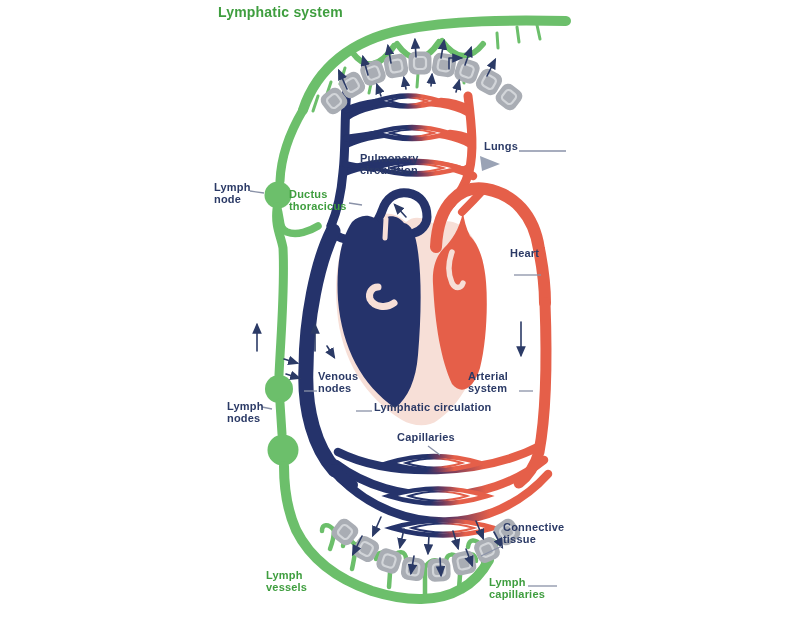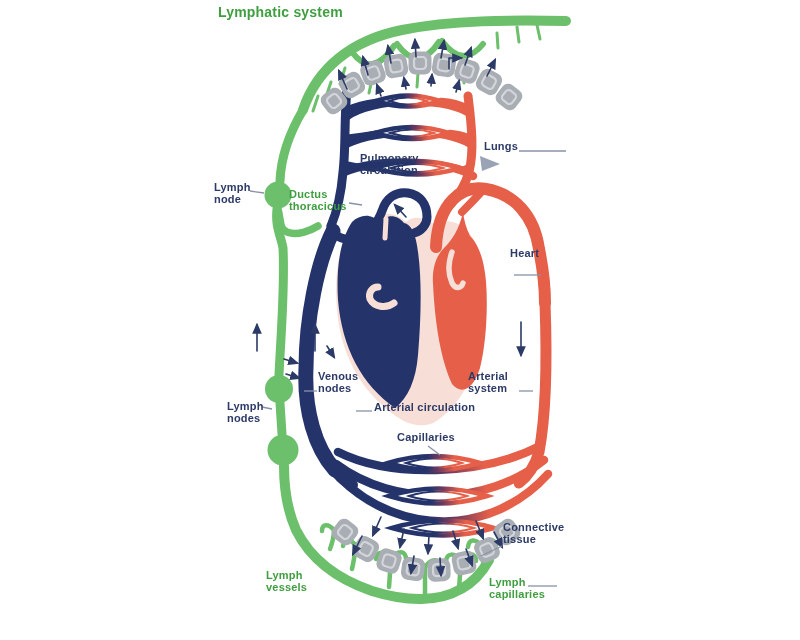--- a/index.html
+++ b/index.html
@@ -296,21 +296,21 @@
   <div class="lbl green" id="lbl-ductus">Ductus
 thoracicus</div>
   <div class="lbl" id="lbl-pulmonary">Pulmonary
 circulation</div>
   <div class="lbl" id="lbl-lungs">Lungs</div>
   <div class="lbl" id="lbl-heart">Heart</div>
   <div class="lbl" id="lbl-venous">Venous
 nodes</div>
   <div class="lbl" id="lbl-arterial">Arterial
 system</div>
-  <div class="lbl" id="lbl-systemic">Arterial circulation</div>
+  <div class="lbl" id="lbl-systemic">Lymphatic circulation</div>
   <div class="lbl" id="lbl-capillaries">Capillaries</div>
   <div class="lbl" id="lbl-lymph-nodes">Lymph
 nodes</div>
   <div class="lbl" id="lbl-connective">Connective
 tissue</div>
   <div class="lbl green" id="lbl-lymph-vessels">Lymph
 vessels</div>
   <div class="lbl green" id="lbl-lymph-capillaries">Lymph
 capillaries</div>
 </div>

